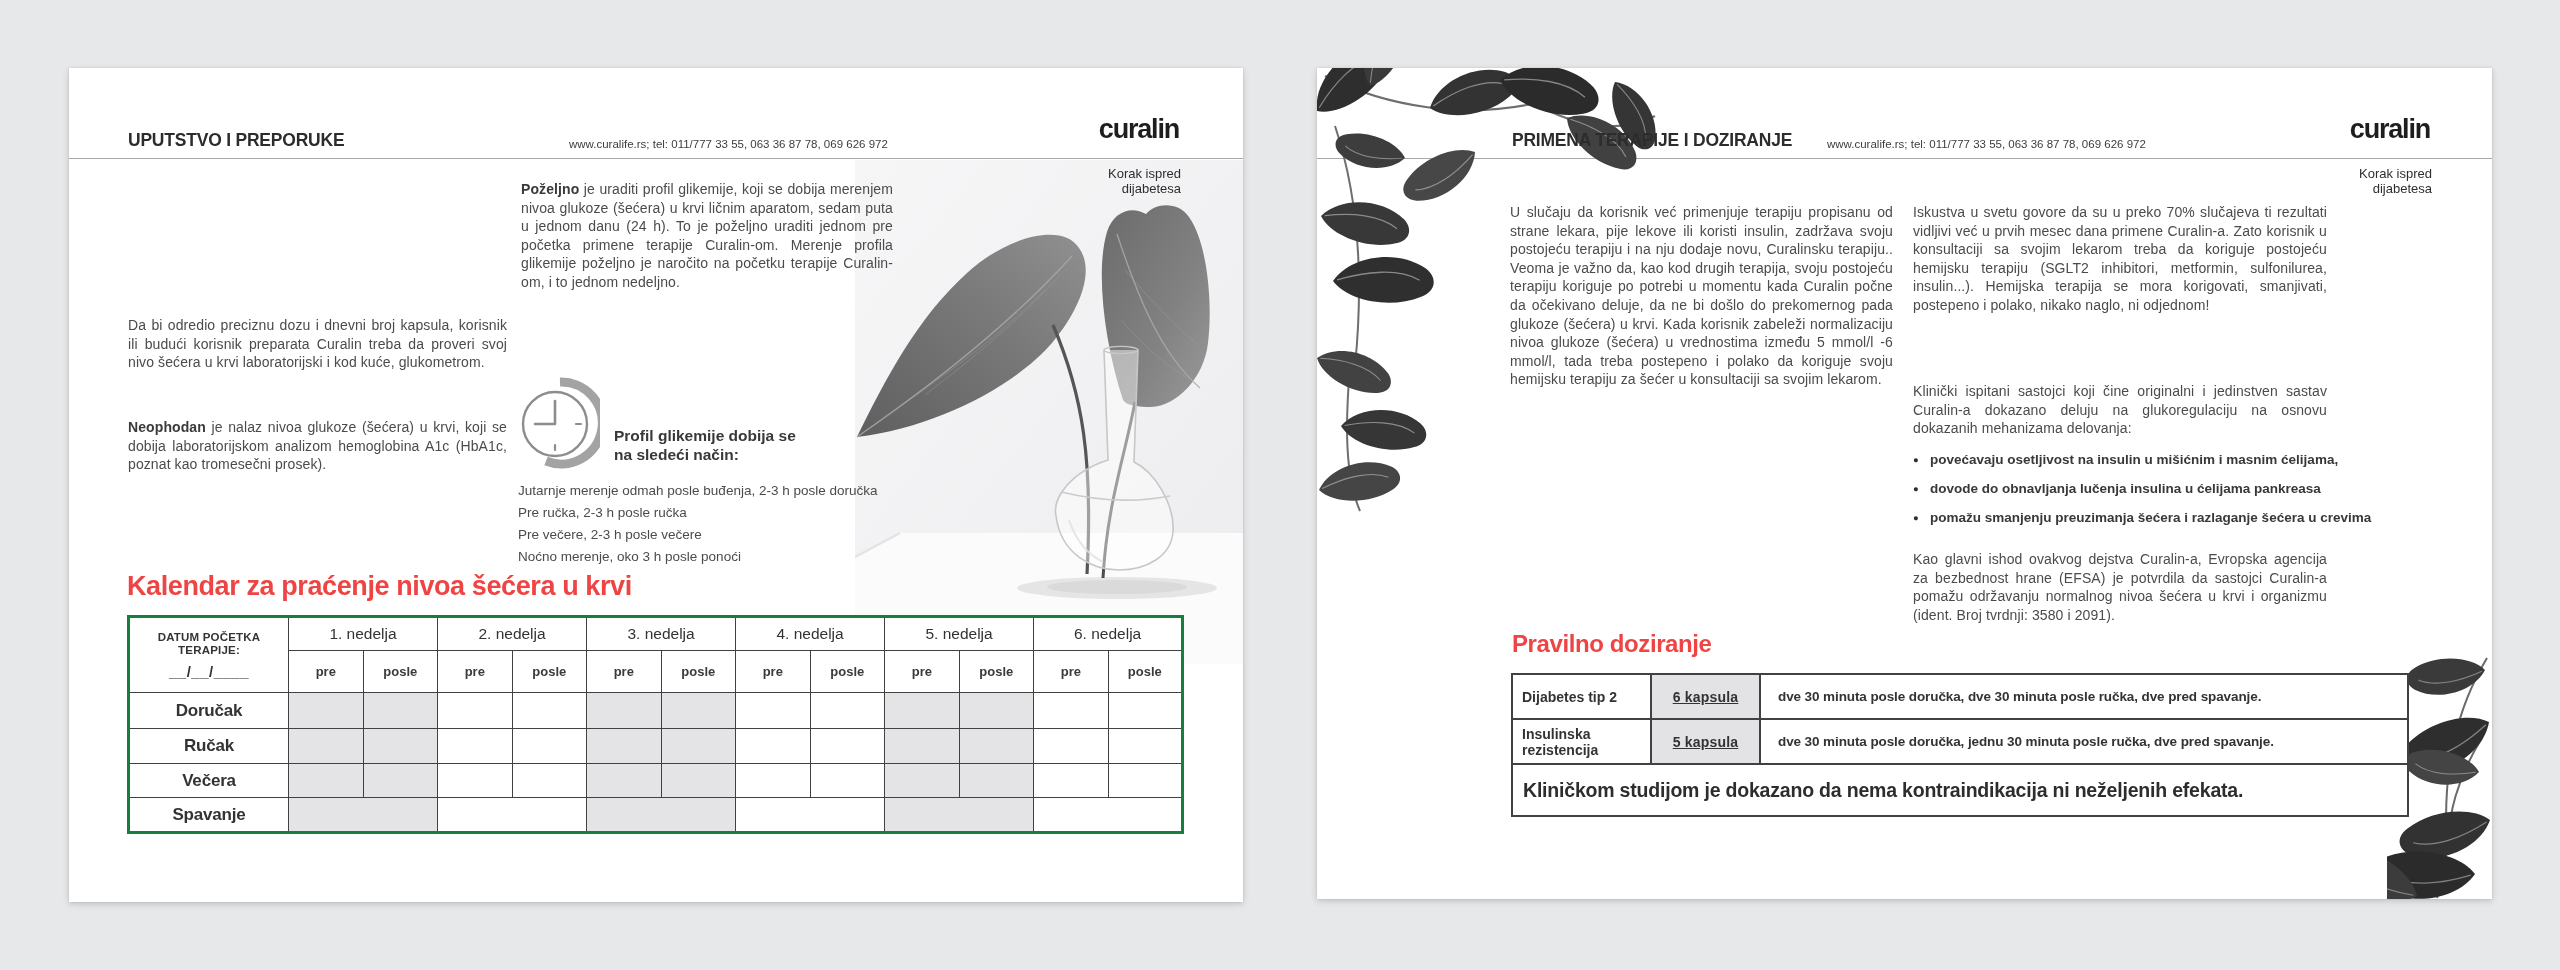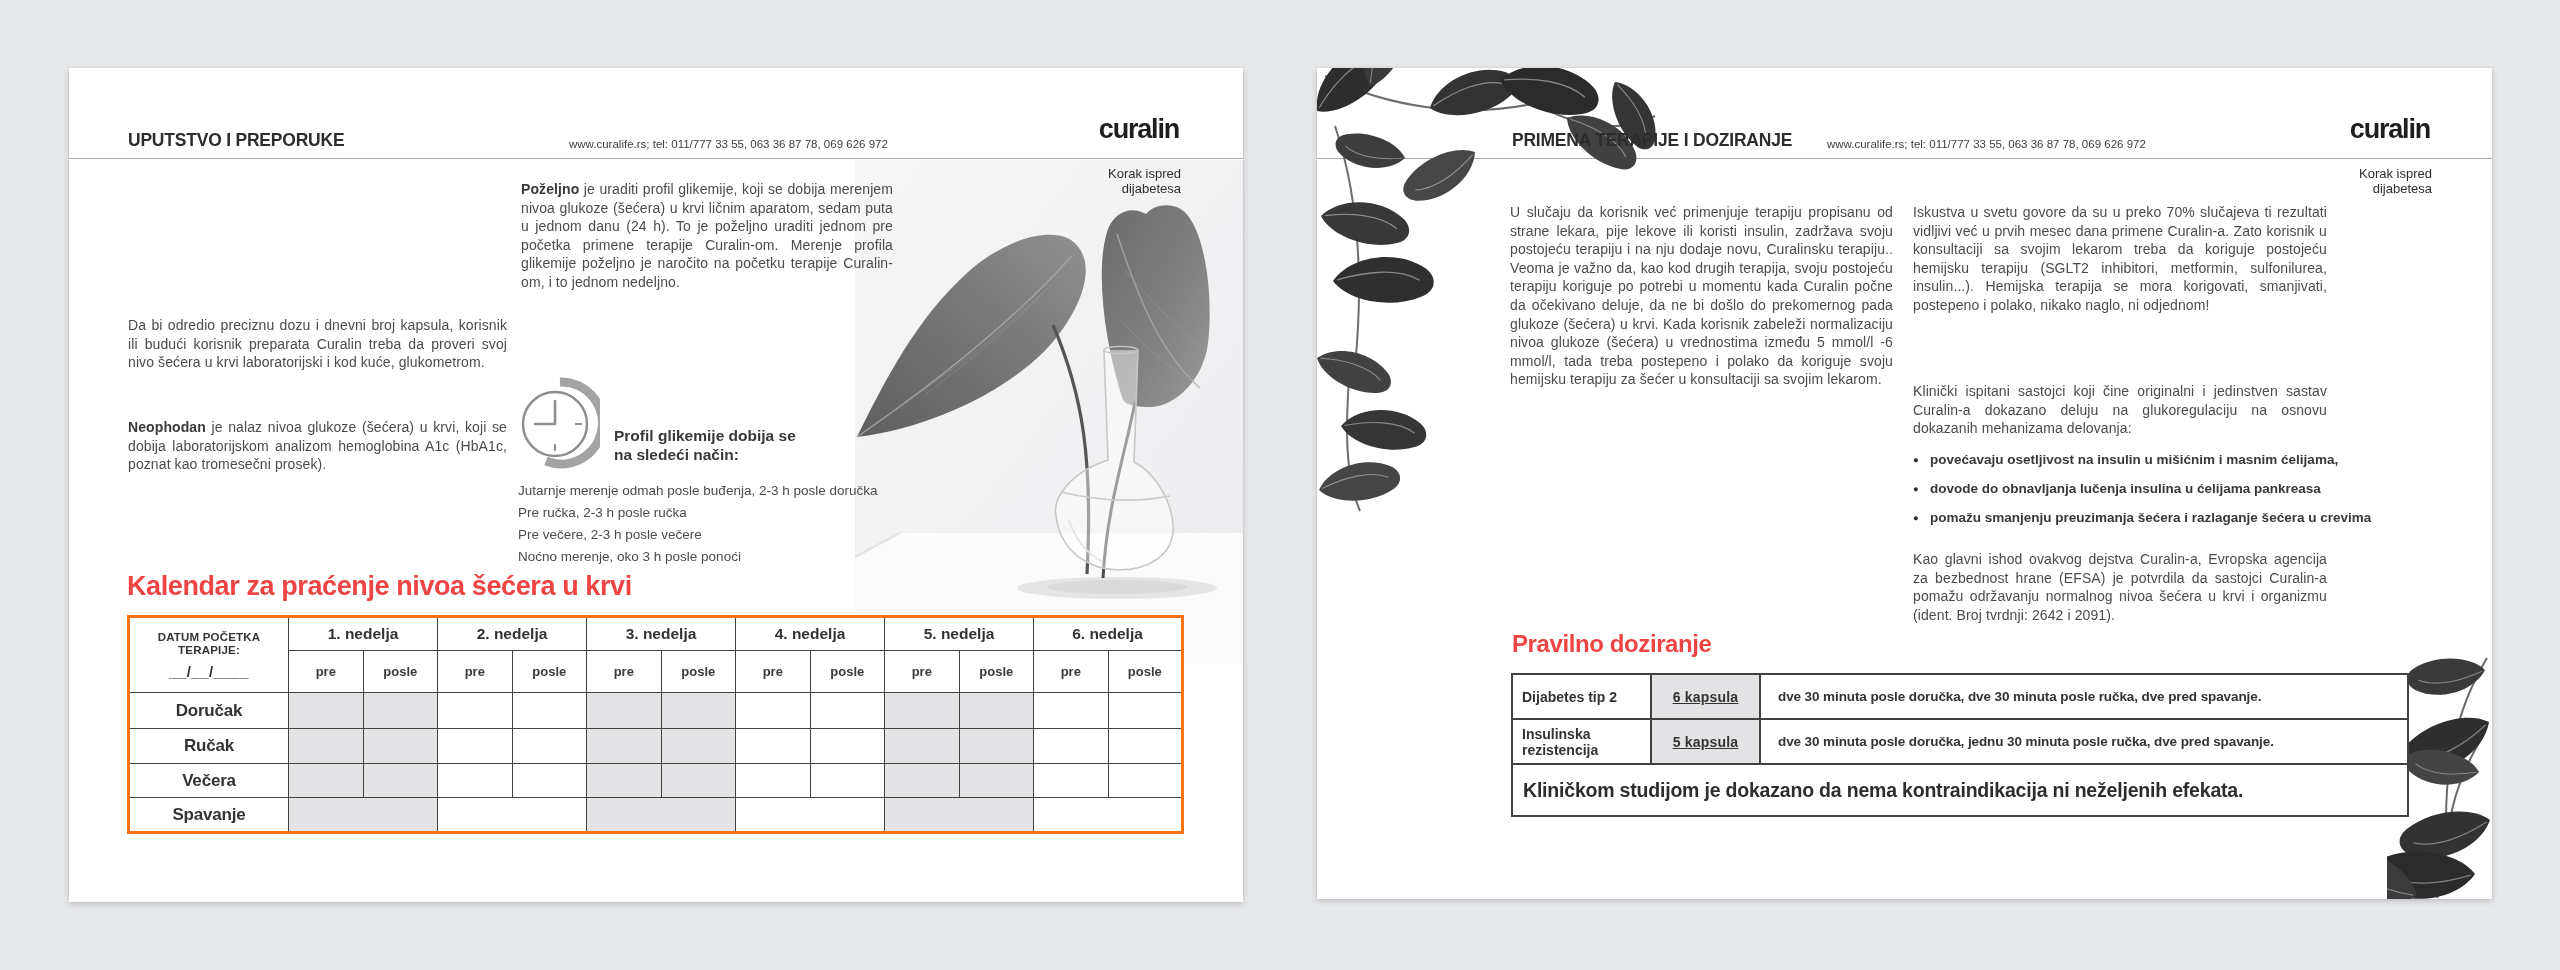--- a/index.html
+++ b/index.html
@@ -16,24 +16,24 @@
   .tagline{font-size:13px;line-height:15px;color:#2e2e2e;text-align:right;z-index:6}
   .body{font-size:14px;line-height:18.6px;text-align:justify;color:#4b4b4b;letter-spacing:.1px;z-index:4}
   .body b{color:#3a3a3a}
   .steps div{font-size:13.5px;line-height:22px;color:#4b4b4b;white-space:nowrap}
   .clocknote{font-size:15.5px;line-height:19px;font-weight:700;color:#383838;white-space:nowrap}
   .h2{font-weight:700;color:#ef4444;letter-spacing:-.4px;white-space:nowrap;z-index:4}
   .bullets div{position:relative;padding-left:17px;font-size:13.5px;font-weight:700;color:#383838;
                line-height:29px;white-space:nowrap}
   .bullets div::before{content:"\25CF";position:absolute;left:0;top:0;font-size:9.5px;line-height:29px;color:#2f2f2f}
   
-  table.cal{border-collapse:collapse;table-layout:fixed;background:#c4b5fd;border:3px solid #f97316;z-index:4;position:absolute}
+  table.cal{border-collapse:collapse;table-layout:fixed;background:#c4b5fd;border:3px solid #15803d;z-index:4;position:absolute}
   table.cal td{border:1.5px solid #414141;background:#fff;text-align:center;vertical-align:middle;padding:0}
   table.cal td.sh{background:#e4e4e6}
-  .cal .wk{font-size:15.5px;font-weight:700;color:#333}
+  .cal .wk{font-size:15.5px;font-weight:400;color:#333}
   .cal .pp{font-size:13px;font-weight:600;color:#3b3b3b}
   .cal .rl{font-size:17px;font-weight:700;color:#333;letter-spacing:-.2px}
   .corner .l1{font-size:11.5px;font-weight:700;line-height:13.5px;color:#333;letter-spacing:.2px}
   .corner .dt{font-size:15px;font-weight:600;color:#333;margin-top:5px;letter-spacing:.5px}
   
   table.dose{border-collapse:collapse;table-layout:fixed;background:#fff;border:2.5px solid #414141;z-index:4;position:absolute}
   table.dose td{border:2px solid #414141;background:#fff;vertical-align:middle}
   .dose .cond{font-size:14px;font-weight:700;color:#333;padding:0 4px 0 9px;line-height:16px;text-align:left}
   .dose .dcell{background:#e3e3e5;text-align:center}
   .dose .dcell span{font-size:14px;font-weight:700;text-decoration:underline;color:#333;letter-spacing:.2px}
@@ -271,21 +271,21 @@
   <p class="abs body" style="left:193px;top:135px;width:383px;margin:0">U slučaju da korisnik već primenjuje terapiju propisanu od strane lekara, pije lekove ili koristi insulin, zadržava svoju postojeću terapiju i na nju dodaje novu, Curalinsku terapiju.. Veoma je važno da, kao kod drugih terapija, svoju postojeću terapiju koriguje po potrebi u momentu kada Curalin počne da očekivano deluje, da ne bi došlo do prekomernog pada glukoze (šećera) u krvi. Kada korisnik zabeleži normalizaciju nivoa glukoze (šećera) u vrednostima između 5 mmol/l -6 mmol/l, tada treba postepeno i polako da koriguje svoju hemijsku terapiju za šećer u konsultaciji sa svojim lekarom.</p>
   <p class="abs body" style="left:596px;top:135px;width:414px;margin:0">Iskustva u svetu govore da su u preko 70% slučajeva ti rezultati vidljivi već u prvih mesec dana primene Curalin-a. Zato korisnik u konsultaciji sa svojim lekarom treba da koriguje postojeću hemijsku terapiju (SGLT2 inhibitori, metformin, sulfonilurea, insulin...). Hemijska terapija se mora korigovati, smanjivati, postepeno i polako, nikako naglo, ni odjednom!</p>
   <p class="abs body" style="left:596px;top:314px;width:414px;margin:0">Klinički ispitani sastojci koji čine originalni i jedinstven sastav Curalin-a dokazano deluju na glukoregulaciju na osnovu dokazanih mehanizama delovanja:</p>
 
   <div class="abs bullets" style="left:596px;top:377px;z-index:4">
     <div>povećavaju osetljivost na insulin u mišićnim i masnim ćelijama,</div>
     <div>dovode do obnavljanja lučenja insulina u ćelijama pankreasa</div>
     <div>pomažu smanjenju preuzimanja šećera i razlaganje šećera u crevima</div>
   </div>
 
-  <p class="abs body" style="left:596px;top:482px;width:414px;margin:0">Kao glavni ishod ovakvog dejstva Curalin-a, Evropska agencija za bezbednost hrane (EFSA) je potvrdila da sastojci Curalin-a pomažu održavanju normalnog nivoa šećera u krvi i organizmu (ident. Broj tvrdnji: 2642 i 2091).</p>
+  <p class="abs body" style="left:596px;top:482px;width:414px;margin:0">Kao glavni ishod ovakvog dejstva Curalin-a, Evropska agencija za bezbednost hrane (EFSA) je potvrdila da sastojci Curalin-a pomažu održavanju normalnog nivoa šećera u krvi i organizmu (ident. Broj tvrdnji: 3580 i 2091).</p>
 
   <div class="abs h2" style="left:195px;top:562px;font-size:24px">Pravilno doziranje</div>
 
   <table class="dose" style="left:194px;top:605px;width:896px">
     <colgroup>
         <col style="width:139px">
         <col style="width:109px">
         <col style="width:648px">
       </colgroup>
     <tbody>

